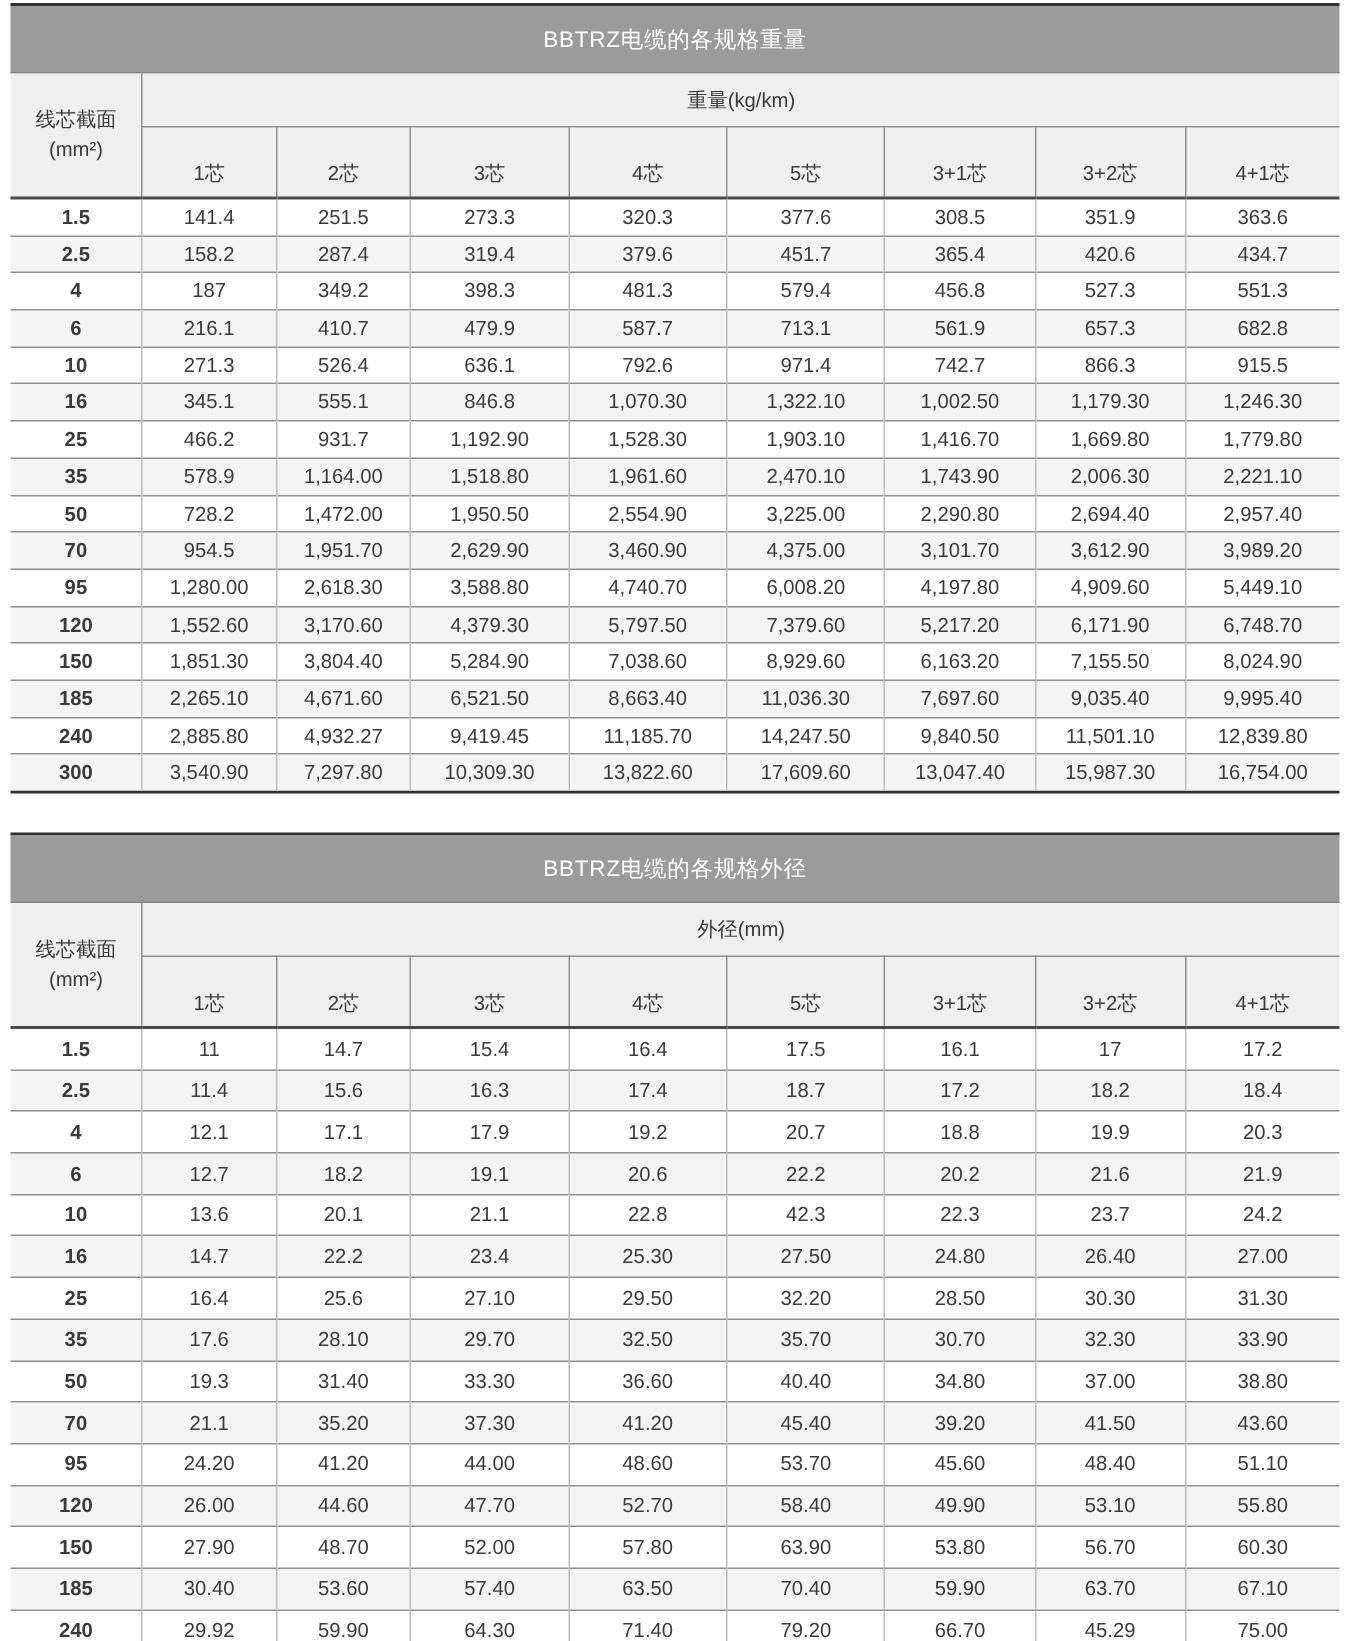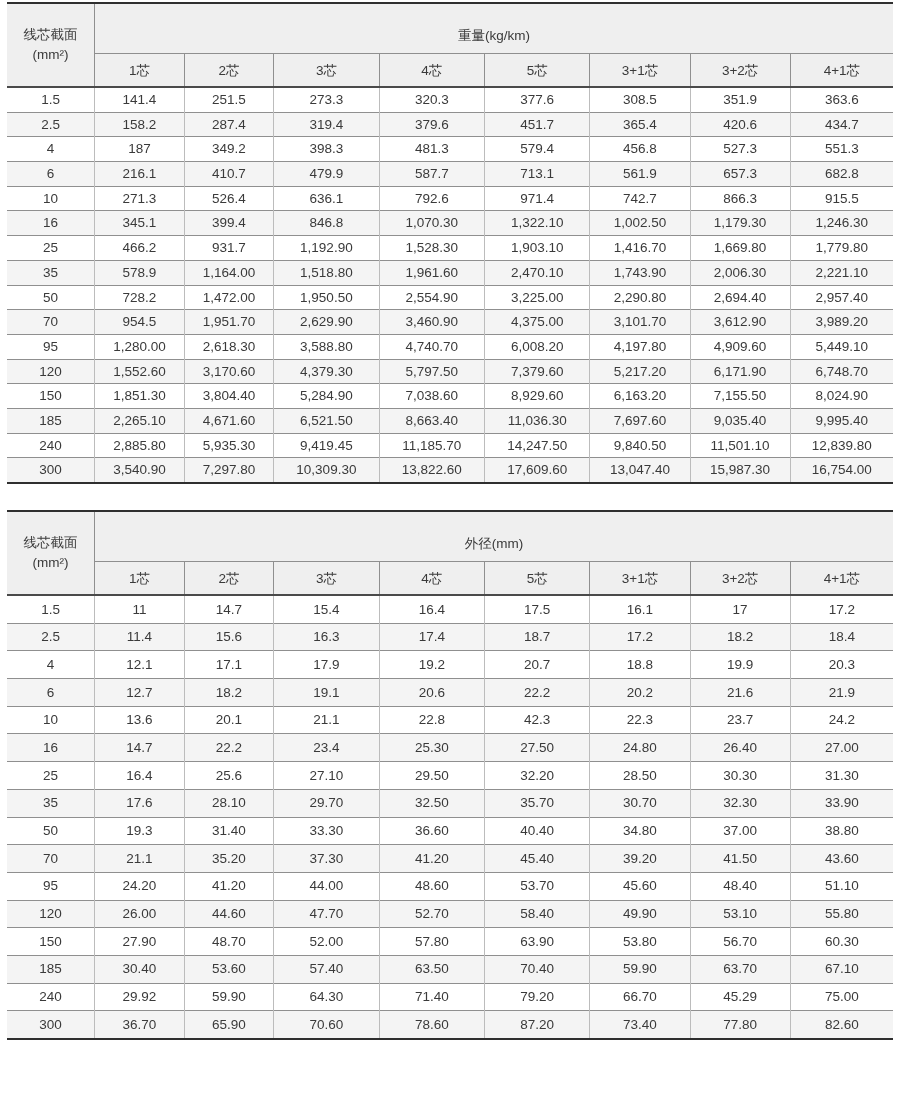--- a/index.html
+++ b/index.html
@@ -53,43 +53,44 @@
   th,td{text-align:center;font-weight:400;}
   thead th{background:var(--header-bg);}
   .sec-h{
     vertical-align:middle;
     line-height:1.45;
     border-bottom:2px solid var(--rule-heavy);
   }
   .unit-h{
     border-left:1px solid var(--rule-mid);
     border-bottom:1px solid var(--rule-mid);
-    padding:23px 0 8px 0;
+    padding:9px 0 8px 0;
   }
   .col-h{
     border-left:1px solid var(--rule-mid);
     border-bottom:2px solid var(--rule-heavy);
-    padding:8px 0 6px 0;
+    padding:22px 0 6px 0;
   }
   tbody td{
     border-top:1px solid var(--rule-mid);
     border-left:1px solid var(--rule-light);
     line-height:1.2;
   }
   tbody tr:first-child td{border-top:none;}
-  tbody td:first-child{border-left:none;}
+  tbody td:first-child{border-left:none;font-weight:bold;}
   tbody tr:nth-child(even){background:var(--row-stripe-bg);}
   .table-0 tbody td{padding:4px 0 3.5px 0;}
   .table-1 tbody td{padding:5.5px 0 5px 0;}
 </style>
 </head>
 <body>
 
 <div class="page" id="page">
   <section class="spec table-0">
+    <div class="title">BBTRZ电缆的各规格重量</div>
     <table>
       <colgroup>
           <col>
           <col>
           <col>
           <col>
           <col>
           <col>
           <col>
           <col>
@@ -166,21 +167,21 @@
             <td>636.1</td>
             <td>792.6</td>
             <td>971.4</td>
             <td>742.7</td>
             <td>866.3</td>
             <td>915.5</td>
           </tr>
           <tr>
             <td>16</td>
             <td>345.1</td>
-            <td>399.4</td>
+            <td>555.1</td>
             <td>846.8</td>
             <td>1,070.30</td>
             <td>1,322.10</td>
             <td>1,002.50</td>
             <td>1,179.30</td>
             <td>1,246.30</td>
           </tr>
           <tr>
             <td>25</td>
             <td>466.2</td>
@@ -265,21 +266,21 @@
             <td>6,521.50</td>
             <td>8,663.40</td>
             <td>11,036.30</td>
             <td>7,697.60</td>
             <td>9,035.40</td>
             <td>9,995.40</td>
           </tr>
           <tr>
             <td>240</td>
             <td>2,885.80</td>
-            <td>5,935.30</td>
+            <td>4,932.27</td>
             <td>9,419.45</td>
             <td>11,185.70</td>
             <td>14,247.50</td>
             <td>9,840.50</td>
             <td>11,501.10</td>
             <td>12,839.80</td>
           </tr>
           <tr>
             <td>300</td>
             <td>3,540.90</td>
@@ -289,20 +290,21 @@
             <td>17,609.60</td>
             <td>13,047.40</td>
             <td>15,987.30</td>
             <td>16,754.00</td>
           </tr>
         </tbody>
     </table>
   </section>
 
   <section class="spec table-1">
+    <div class="title">BBTRZ电缆的各规格外径</div>
     <table>
       <colgroup>
           <col>
           <col>
           <col>
           <col>
           <col>
           <col>
           <col>
           <col>

